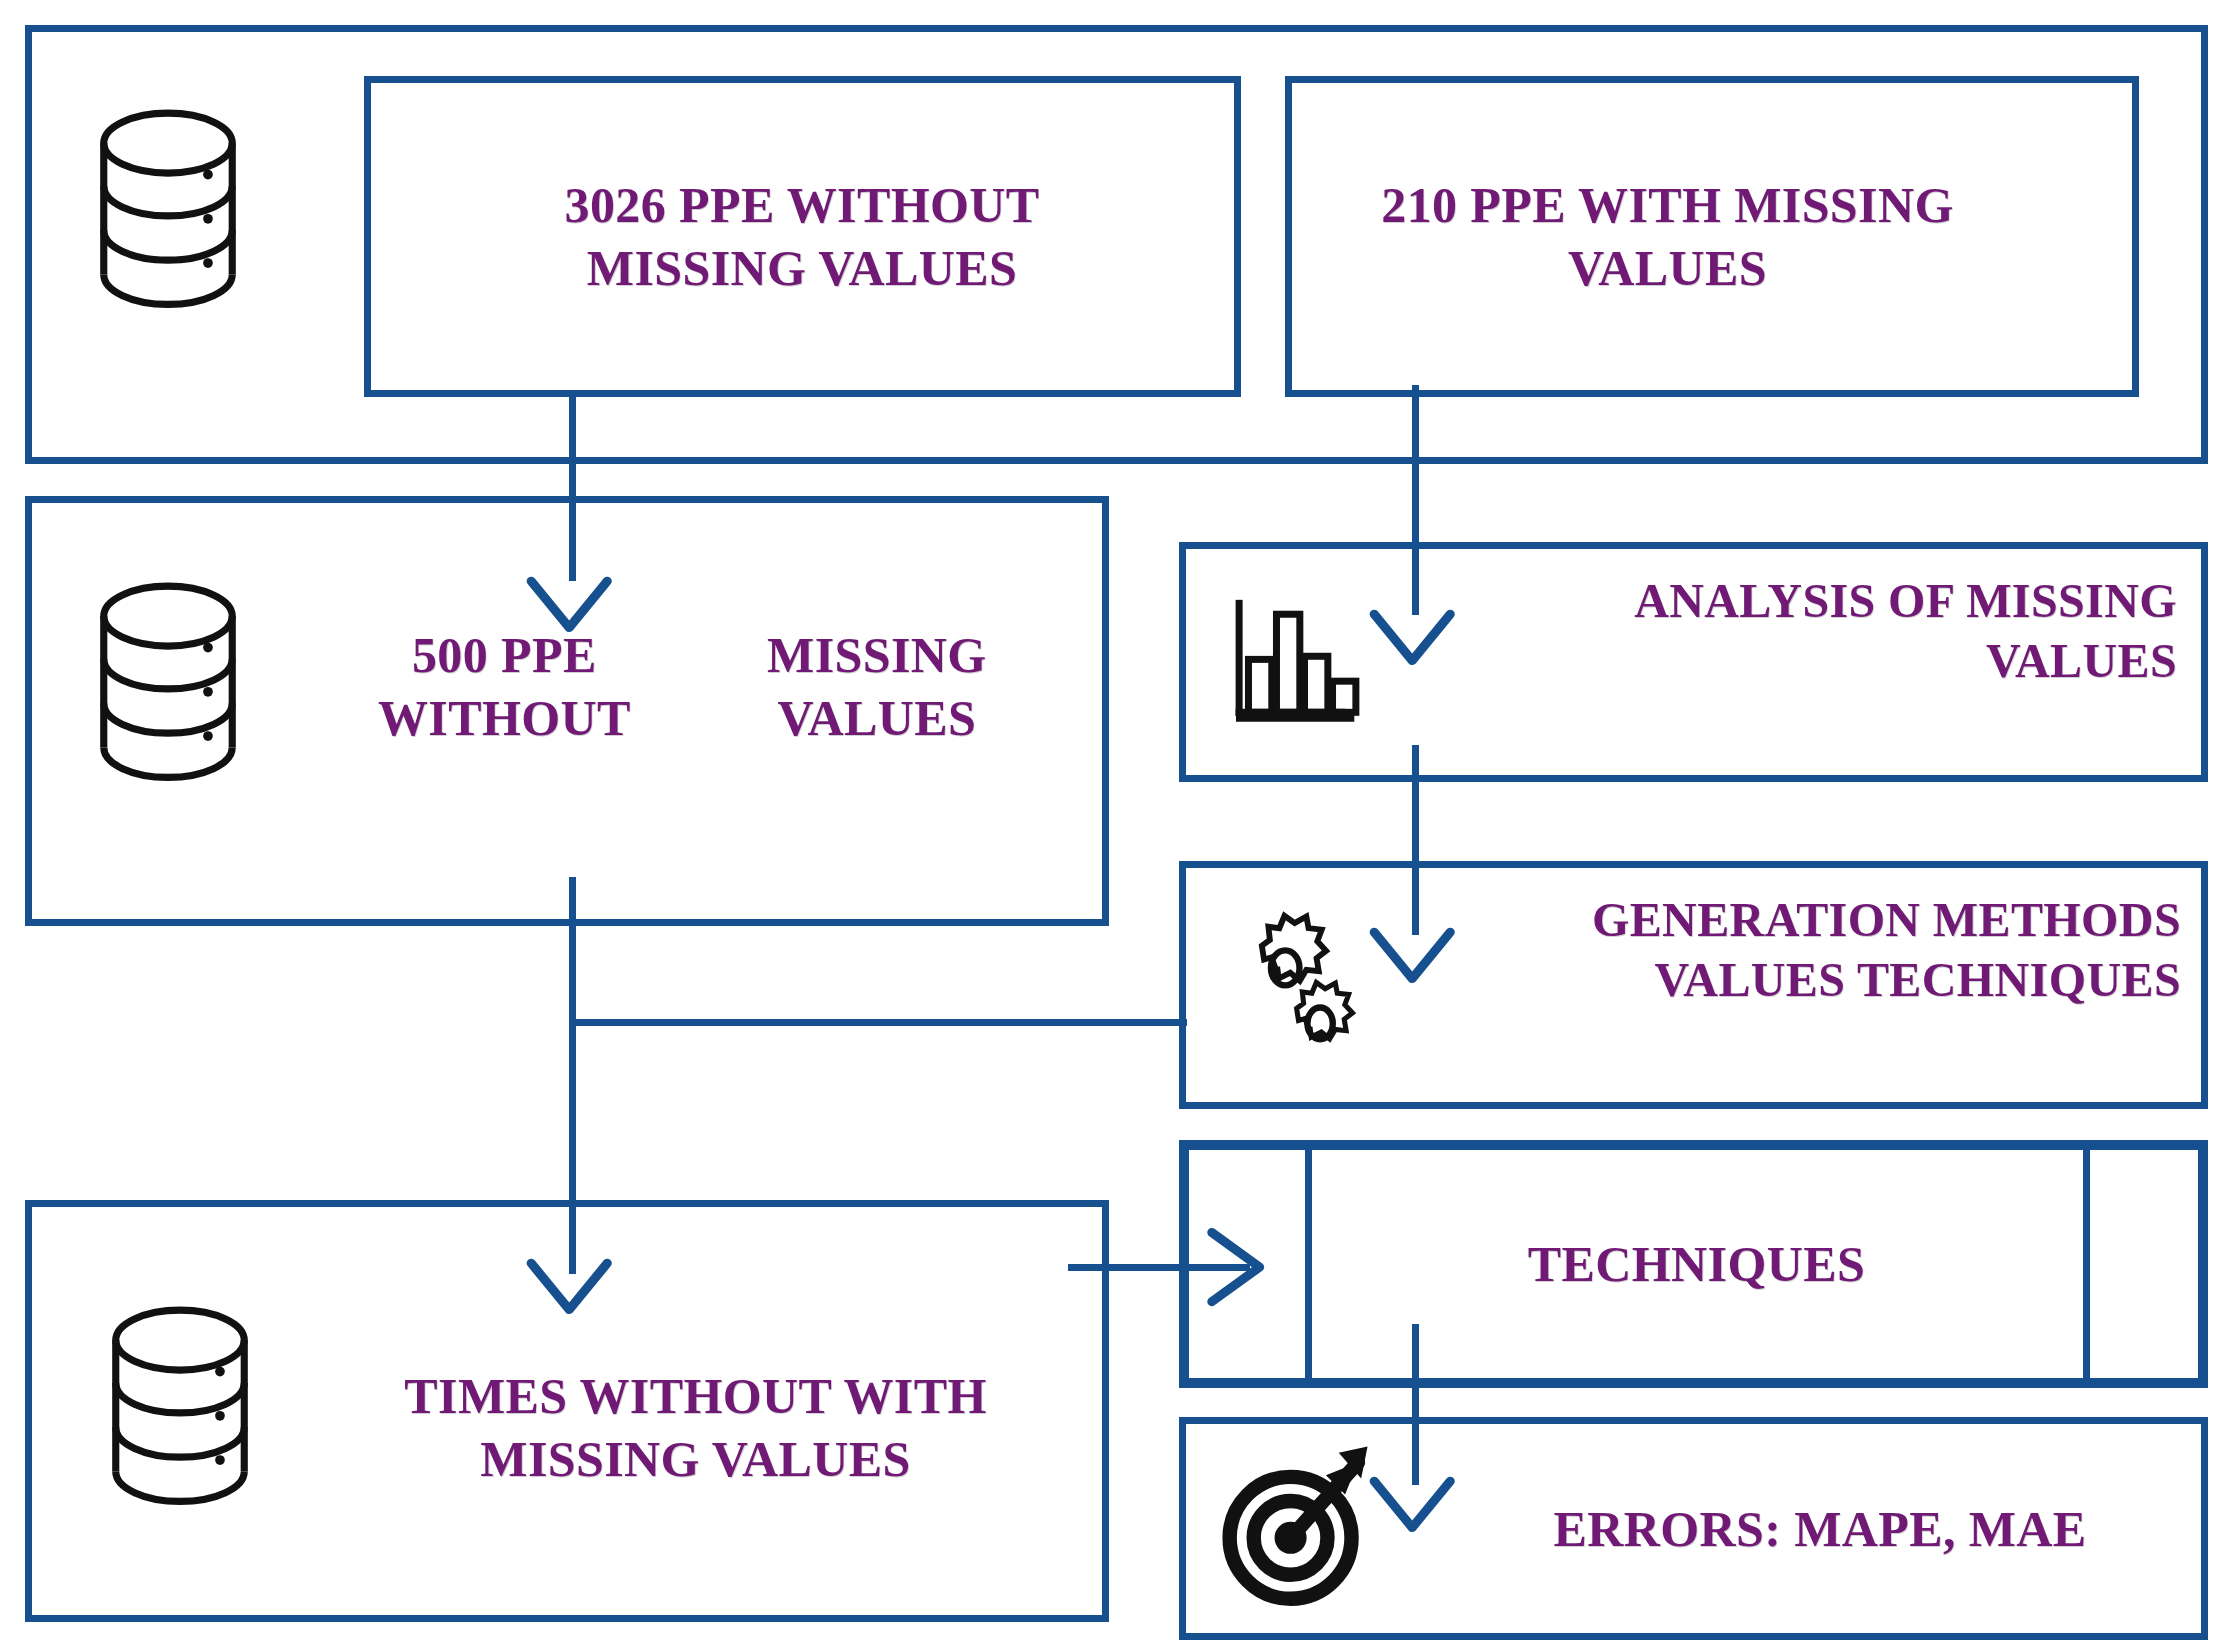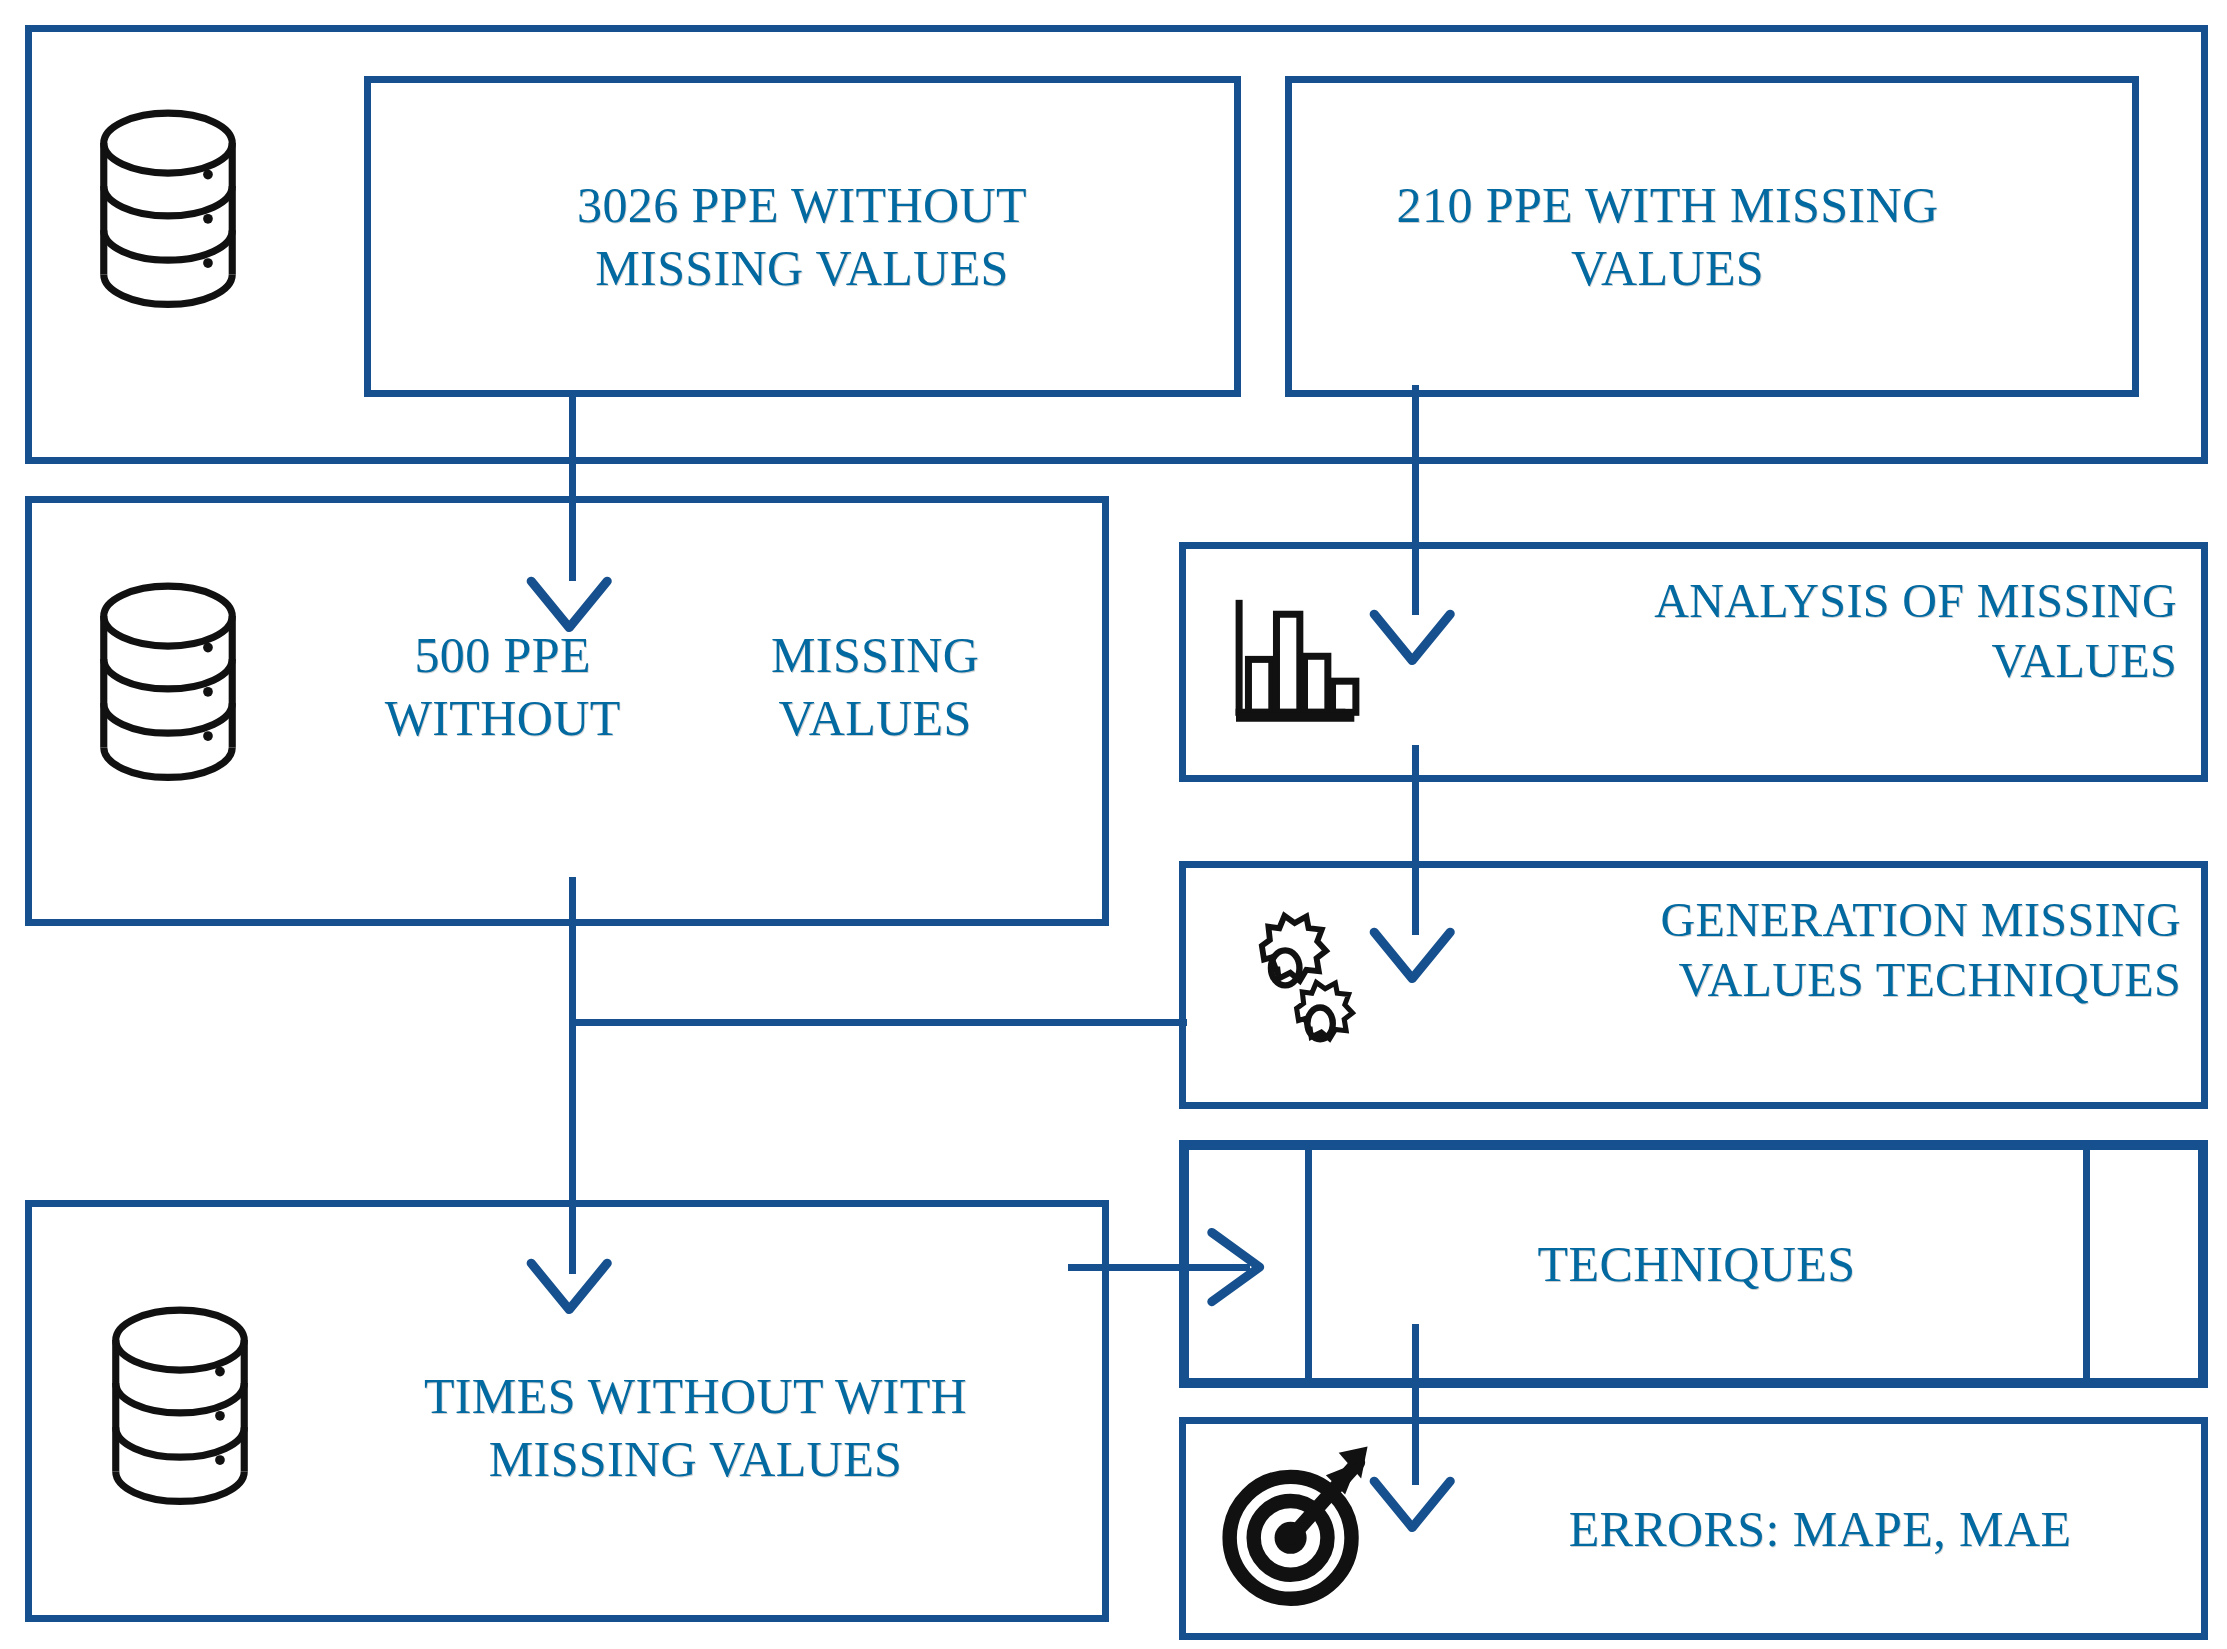--- a/index.html
+++ b/index.html
@@ -6,22 +6,22 @@
   body{width:2227px;height:1649px;position:relative;
        font-family:"Liberation Serif","DejaVu Serif",serif;
        -webkit-font-smoothing:antialiased;}
   .stage{position:absolute;inset:0;width:2227px;height:1649px;overflow:hidden;}
 
   
   .box{position:absolute;box-sizing:border-box;background:#ffffff;
        border:7.4px solid #16508E;}
   .label{position:absolute;box-sizing:border-box;
          display:flex;align-items:center;justify-content:center;
-         text-align:center;color:#0369a1;line-height:1.25;
-         letter-spacing:0.4px;font-weight:400;
+         text-align:center;color:#701a75;line-height:1.25;
+         letter-spacing:0.4px;font-weight:700;
          text-shadow:0.8px 0.8px 0 rgba(120,120,120,.35);}
   .label.right{justify-content:flex-start;text-align:right;}
 
   
   .vline{position:absolute;background:#16508E;width:7.4px;}
   .hline{position:absolute;background:#16508E;height:7.4px;}
   svg.conn{position:absolute;overflow:visible;}
 
   
   .icon{position:absolute;}
@@ -120,21 +120,21 @@
         <path d="M44 29
                  l-3.5 -9 l-5 1.5 l-1.5 -9.5 l5.5 -4 l-1 -9 l7.5 1 l3.5 -8.5
                  l7 5 l8 -4.5 l1.5 8 l9 1 l-3 8 l6 6.5 l-6.5 5 l1.5 9 l-8.5 -1
                  l-4.5 7.5 l-6.5 -5.5 l-8 4 l-1 -8 Z" transform="translate(20,55) scale(0.80)"></path>
         <ellipse cx="62" cy="74" rx="8" ry="10"></ellipse>
       </g>
     </svg>
   </div>
   <div class="label right" style="left:1407px;top:890px;width:774px;height:190px;
        font-size:48px;flex-direction:column;align-items:flex-end;">
-    <span>GENERATION MISSING</span>
+    <span>GENERATION METHODS</span>
     <span>VALUES TECHNIQUES</span>
   </div>
 
   <div class="box" style="left:25px;top:1200px;width:1084px;height:422px;"></div>
   <div class="icon" style="left:91px;top:1303px;width:178px;height:207px;">
     <svg viewBox="0 0 120 145" width="178" height="207">
       <g fill="none" stroke="#111" stroke-width="5">
         <ellipse cx="60" cy="26" rx="45" ry="21"></ellipse>
         <path d="M15 26 V118"></path>
         <path d="M105 26 V118"></path>

